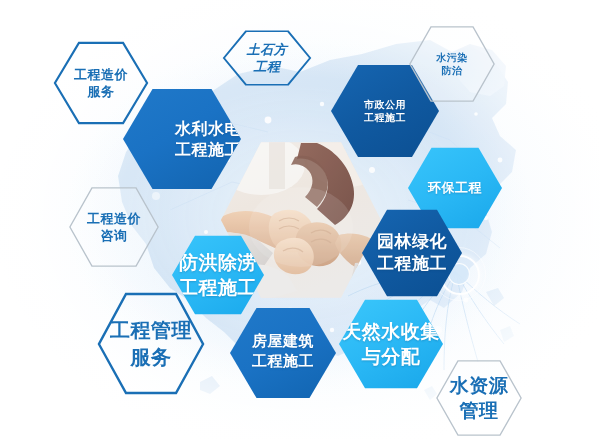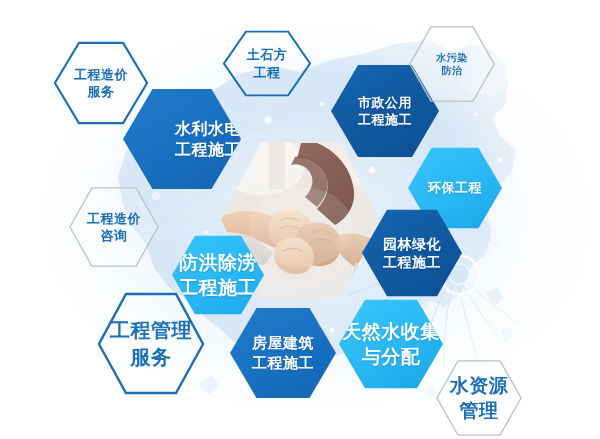--- a/index.html
+++ b/index.html
@@ -237,39 +237,39 @@
   <div class="hex hex-outline" style="left:53px;top:41px;width:96px;height:84px;font-size:13px;">
     <svg viewBox="0 0 100 88" preserveAspectRatio="none">
       <polygon points="27,2 73,2 98,44 73,86 27,86 2,44" fill="none" stroke="#1a6fb5" stroke-width="2.2"></polygon>
     </svg>
     <div class="txt t-blue">
       <span class="lbl">工程造价</span>
       <span class="lbl">服务</span>
     </div>
   </div>
 
-  <div class="hex hex-outline" style="left:222px;top:30px;width:90px;height:67px;font-size:13px;">
+  <div class="hex hex-outline" style="left:222px;top:30px;width:90px;height:56px;font-size:13px;font-style:italic;">
     <svg viewBox="0 0 94 84" preserveAspectRatio="none">
       <polygon points="25,2 69,2 92,42 69,82 25,82 2,42" fill="none" stroke="#1a6fb5" stroke-width="2.2"></polygon>
     </svg>
     <div class="txt t-blue">
       <span class="lbl">土石方</span>
       <span class="lbl">工程</span>
     </div>
   </div>
 
   <div class="hex hex-fill" style="left:123px;top:87px;width:118px;height:104px;font-size:16px;
               background:linear-gradient(150deg,#2079c9 0%,#1a72c4 45%,#1263ae 100%);align-items:flex-end;">
     <div class="t-white">
       <span class="lbl">水利水电</span>
       <span class="lbl">工程施工</span>
     </div>
   </div>
 
-  <div class="hex hex-fill" style="left:331px;top:63px;width:108px;height:96px;font-size:13px;
+  <div class="hex hex-fill" style="left:331px;top:63px;width:108px;height:96px;font-size:10px;
               background:linear-gradient(150deg,#1666b2 0%,#1059a0 50%,#0b4f92 100%);">
     <div class="t-white">
       <span class="lbl">市政公用</span>
       <span class="lbl">工程施工</span>
     </div>
   </div>
 
   <div class="hex hex-outline" style="left:408px;top:25px;width:88px;height:78px;font-size:10px;">
     <svg viewBox="0 0 92 82" preserveAspectRatio="none">
       <polygon points="24,2 68,2 90,41 68,80 24,80 2,41" fill="#ffffff" fill-opacity=".18" stroke="#b9c3cc" stroke-width="1.4"></polygon>
@@ -298,40 +298,40 @@
   </div>
 
   <div class="hex hex-fill" style="left:172px;top:234px;width:92px;height:82px;font-size:19px;
               background:linear-gradient(150deg,#38c5fb 0%,#2ab8f5 50%,#1aa9ec 100%);">
     <div class="t-white">
       <span class="lbl">防洪除涝</span>
       <span class="lbl">工程施工</span>
     </div>
   </div>
 
-  <div class="hex hex-fill" style="left:362px;top:208px;width:100px;height:90px;font-size:14px;
+  <div class="hex hex-fill" style="left:362px;top:208px;width:100px;height:90px;font-size:17px;
               background:linear-gradient(150deg,#1666b2 0%,#1059a0 50%,#0b4f92 100%);text-align:center;">
     <div class="t-white">
       <span class="lbl">园林绿化</span>
       <span class="lbl">工程施工</span>
     </div>
   </div>
 
   <div class="hex hex-outline" style="left:97px;top:292px;width:108px;height:103px;font-size:20px;">
     <svg viewBox="0 0 112 99" preserveAspectRatio="none">
       <polygon points="30,2 82,2 110,50 82,97 30,97 2,50" fill="none" stroke="#1a6fb5" stroke-width="2.4"></polygon>
     </svg>
     <div class="txt t-blue">
       <span class="lbl">工程管理</span>
       <span class="lbl">服务</span>
     </div>
   </div>
 
   <div class="hex hex-fill" style="left:230px;top:306px;width:106px;height:94px;font-size:15px;
-              background:linear-gradient(150deg,#2079c9 0%,#1a72c4 48%,#1164b0 100%);">
+              background:linear-gradient(150deg,#2079c9 0%,#1a72c4 48%,#1164b0 100%);font-family:Liberation Mono, monospace;">
     <div class="t-white">
       <span class="lbl">房屋建筑</span>
       <span class="lbl">工程施工</span>
     </div>
   </div>
 
   <div class="hex hex-fill" style="left:339px;top:298px;width:104px;height:92px;font-size:19px;
               background:linear-gradient(150deg,#3bc7fb 0%,#2ab8f5 50%,#18a6e9 100%);">
     <div class="t-white">
       <span class="lbl">天然水收集</span>

